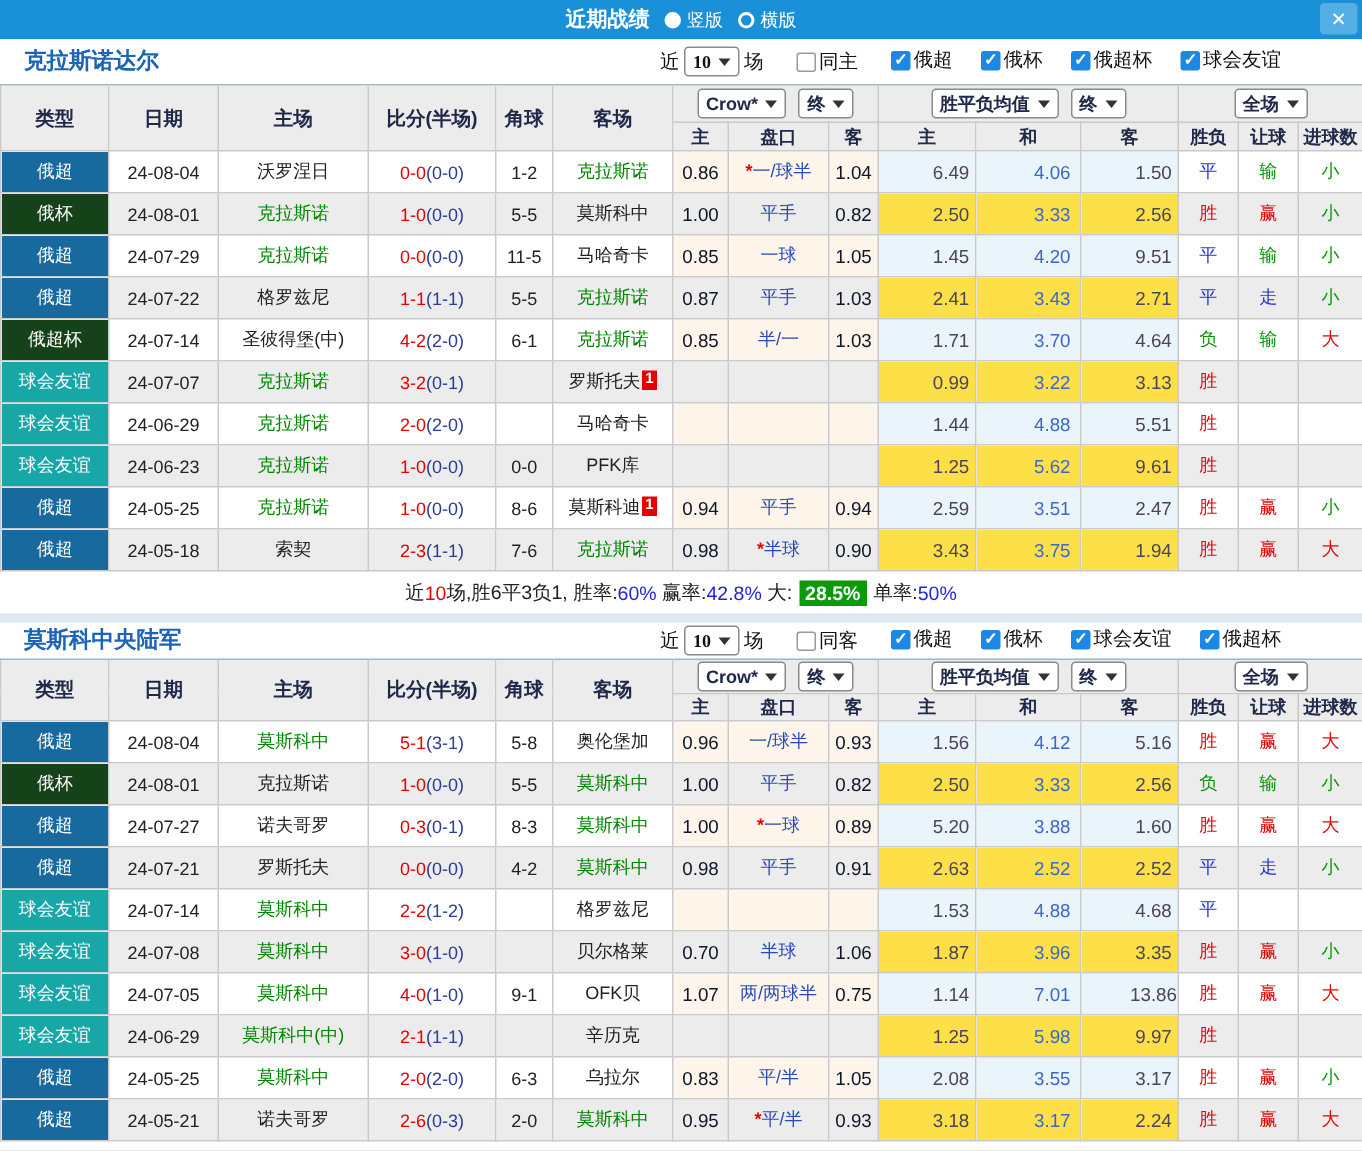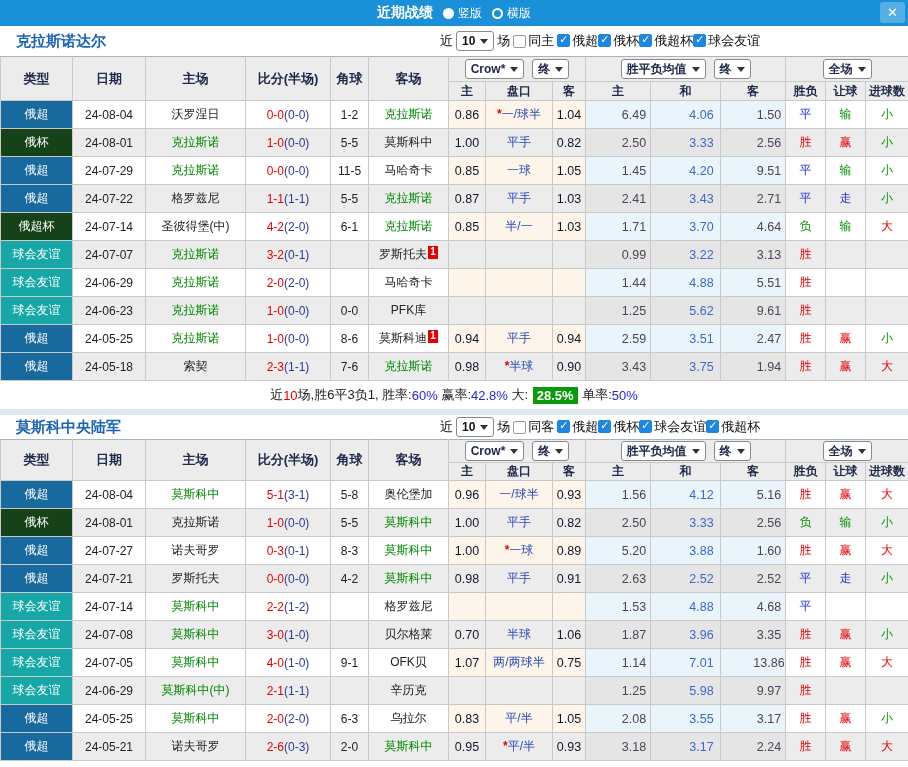--- a/index.html
+++ b/index.html
@@ -10,27 +10,27 @@
   .titlebar { height:26px; background:#1a90d8; position:relative; display:flex; align-items:center; justify-content:center; gap:10px; }
   .titlebar .title { color:#fff; font-weight:bold; font-size:14px; }
   .radio-wrap { display:flex; align-items:center; gap:4px; color:#fff; font-size:12px; cursor:pointer; }
   .radio { width:11px; height:11px; border-radius:50%; border:2px solid #fff; display:inline-block; }
   .radio.sel { background:#fff; }
   .close-btn { position:absolute; right:3px; top:2px; width:25px; height:21px; background:#55aee4; color:#fff; font-weight:bold; font-size:13px; text-align:center; line-height:21px; border-radius:3px; cursor:pointer; }
 
   
   .section { position:relative; }
   .section + .section { border-top:6px solid #dde8f1; }
-  .section-head { position:relative; height:30px; }
+  .section-head { position:relative; height:30px;font-family:Liberation Serif, serif; }
   .section:nth-child(2) .section-head { height:24px; }
   .team-title { position:absolute; left:16px; top:50%; transform:translateY(-50%); color:#1b64b6; font-weight:bold; font-size:15px; }
   .filters { position:absolute; left:440px; top:50%; transform:translateY(-50%); display:flex; align-items:center; gap:3px; font-size:13px; color:#111; white-space:nowrap; }
   .mini-select { display:inline-flex; align-items:center; gap:5px; background:#fff; border:1px solid #8a8a8a; border-radius:3px; padding:1px 5px; font-size:12px; font-weight:bold; height:20px; cursor:pointer; }
   .mini-select .arr { width:0; height:0; border-left:4px solid transparent; border-right:4px solid transparent; border-top:5px solid #333; }
-  .cb-wrap { display:inline-flex; align-items:center; gap:2px; margin-left:0; cursor:pointer; }
+  .cb-wrap { display:inline-flex; align-items:center; gap:2px; margin-left:19px; cursor:pointer; }
   .cb { width:13px; height:13px; border:1px solid #9a9a9a; background:#fff; border-radius:2px; display:inline-block; position:relative; }
   .cb.checked { background:#1d87e4; border-color:#1d87e4; }
   .cb.checked::after { content:"✓"; position:absolute; left:1px; top:-2px; color:#fff; font-size:11px; font-weight:bold; }
 
   
   table { border-collapse:collapse; table-layout:fixed; width:908px; }
   th, td { border:1px solid #c9c9c9; text-align:center; overflow:hidden; white-space:nowrap; }
   thead th { background:#ececec; color:#20294a; font-weight:bold; font-size:13px; }
   .hrow1 th { height:25px; border-top:1px solid #9fb6c6; }
   .hrow2 th { height:19px; font-size:12px; }
@@ -39,21 +39,21 @@
   .sel-cell { padding:1px 16px; }
   .sel-cell .inner { display:flex; align-items:center; justify-content:center; gap:8px; }
 
   tbody td { height:28px; font-size:12px; color:#222; background:#fff; }
   tbody tr.alt td { background:#ececec; }
   td.c-type { color:#fff; font-size:12px; }
   tr.alt td.c-type {  }
   td.c-ahh, td.c-ah, td.c-aha { background:#fdf5ea; }
   td.c-oh, td.c-od, td.c-oa { background:#eaf4fb;padding-left:32px; }
   tr.alt td.c-ahh, tr.alt td.c-ah, tr.alt td.c-aha { background:#ececec; }
-  tr.alt td.c-oh, tr.alt td.c-od, tr.alt td.c-oa { background:#e5e5e5; }
+  tr.alt td.c-oh, tr.alt td.c-od, tr.alt td.c-oa { background:#fde047; }
   .f-home, .f-away { color:#222; }
   .hl { color:#008800; }
   .ft { color:#e60000; }
   .ht { color:#2b3c95; }
   .c-ah { color:#2a4ab5; }
   .star { color:#e60000; font-weight:bold; }
   td.c-ahh, td.c-aha { color:#0f172a; font-size:12.5px; }
   td.c-oh, td.c-oa { color:#4d4458; font-size:12.5px; }
   td.c-od { color:#3e68c8; font-size:12.5px; }
   .badge { display:inline-block; background:#e60000; color:#fff; font-size:10px; line-height:12px; width:10px; height:13px; vertical-align:3px; margin-left:1px; font-weight:bold; }

